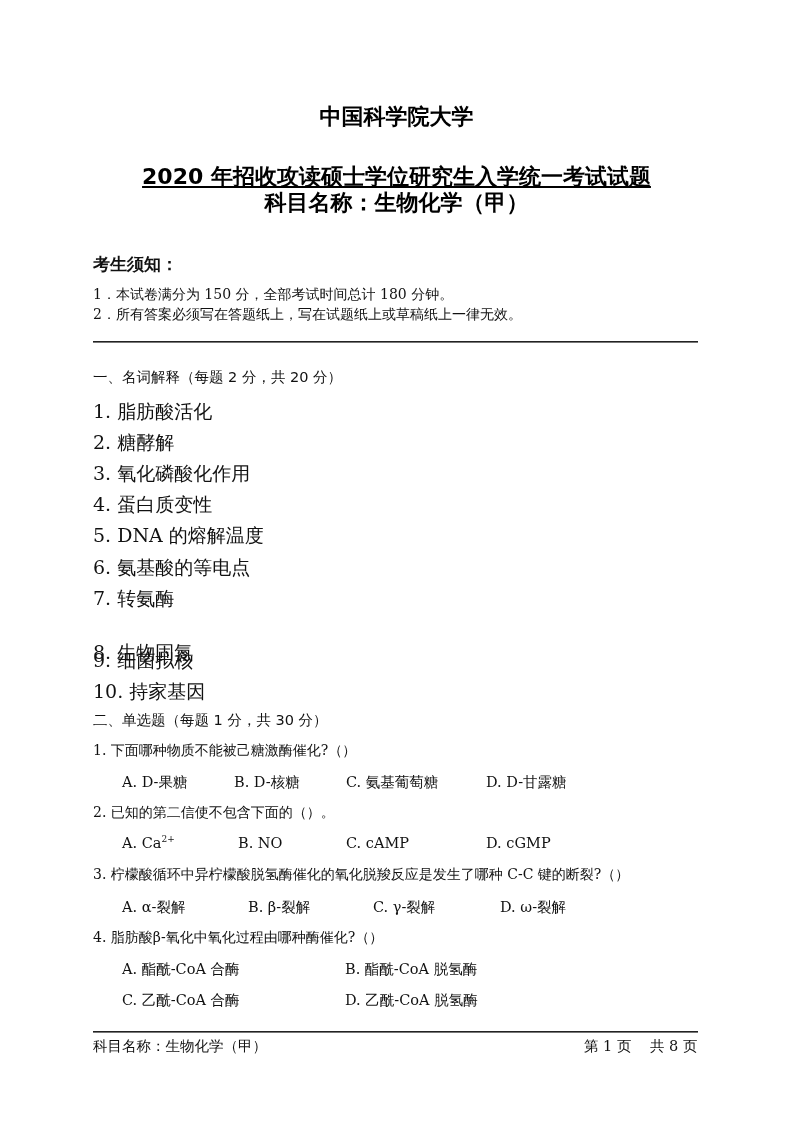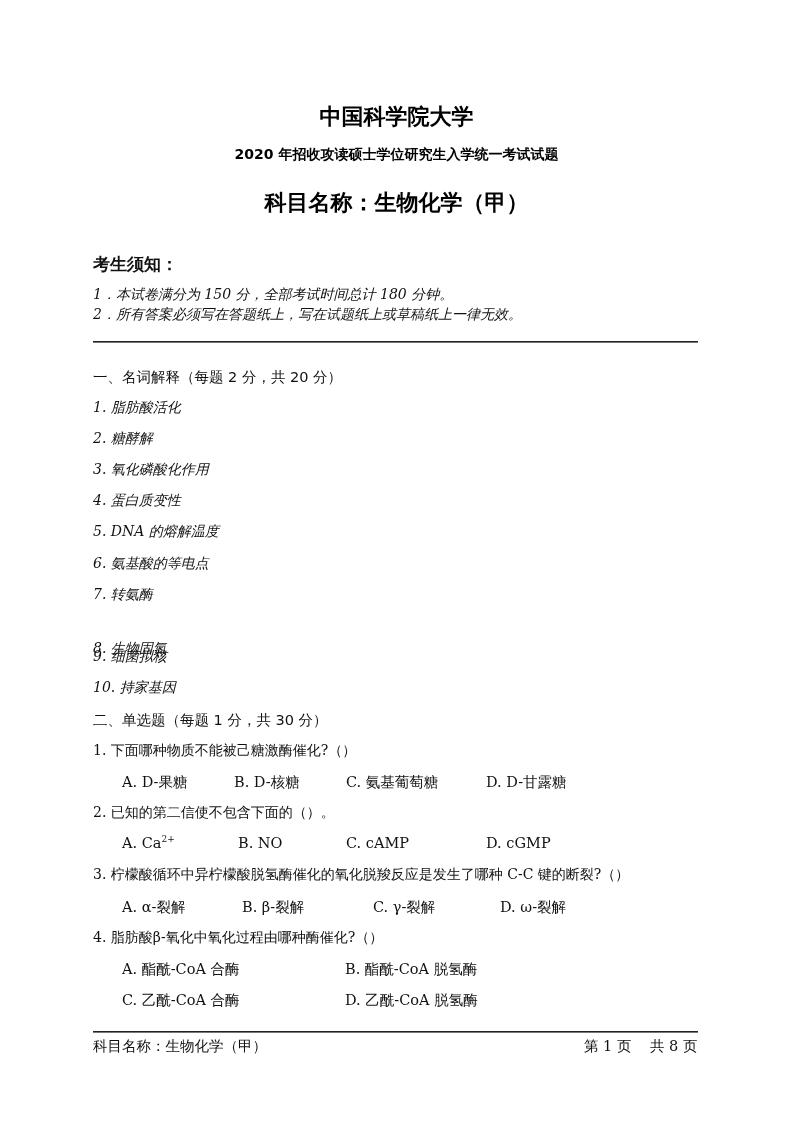--- a/index.html
+++ b/index.html
@@ -8,33 +8,33 @@
     font-family: "DejaVu Serif", "Liberation Serif", serif;
     color: #111111;
   }
   .abs { position: absolute; white-space: nowrap; }
   .title {
     left: 0; width: 793px; text-align: center;
     font-family: "DejaVu Sans", "Liberation Sans", sans-serif;
     font-weight: bold; color: #000;
   }
   .t1 { top: 102px; font-size: 22px; }
-  .t2 { top: 146px; font-size: 14px; }
+  .t2 { top: 162px; font-size: 22px; text-decoration: underline; }
   .t3 { top: 188px; font-size: 22px; }
   .notice-head {
     left: 93px; top: 253px; font-size: 17px; font-weight: bold;
     font-family: "DejaVu Sans", "Liberation Sans", sans-serif;
   }
-  .note { left: 93px; font-size: 14px; font-style: italic; }
+  .note { left: 93px; font-size: 14px; }
   .rule { position: absolute; left: 93px; width: 605px; height: 1px; background: #222; border-bottom: 1px solid #777; }
   .section-head {
     left: 93px; font-size: 14.5px; font-weight: normal;
     font-family: "DejaVu Sans", "Liberation Sans", sans-serif;
   }
-  .term { left: 93px; font-size: 14px; font-style: italic; }
+  .term { left: 93px; font-size: 19px; }
   .q { left: 93px; font-size: 14px; }
   .opt { font-size: 14.5px; }
   sup { font-size: 9px; vertical-align: 6px; line-height: 0; }
   .footer { font-size: 14.5px; top: 1037px; }
 </style>
 </head>
 <body>
 
 <div>
   <div class="abs title t1">中国科学院大学</div>
@@ -79,21 +79,21 @@
     <div class="abs q" style="top:804px">2.  已知的第二信使不包含下面的（）。</div>
     <div class="abs opt" style="top:835px;left:122px"><span>A. Ca</span><sup>2+</sup></div>
     <div class="abs opt" style="top:835px;left:238px">B. NO</div>
     <div class="abs opt" style="top:835px;left:346px">C. cAMP</div>
     <div class="abs opt" style="top:835px;left:486px">D. cGMP</div>
   </div>
 
   <div>
     <div class="abs q" style="top:866px">3.  柠檬酸循环中异柠檬酸脱氢酶催化的氧化脱羧反应是发生了哪种 C-C 键的断裂?（）</div>
     <div class="abs opt" style="top:898px;left:122px">A. α-裂解</div>
-    <div class="abs opt" style="top:898px;left:242px">B. β-裂解</div>
+    <div class="abs opt" style="top:898px;left:248px">B. β-裂解</div>
     <div class="abs opt" style="top:898px;left:373px">C. γ-裂解</div>
     <div class="abs opt" style="top:898px;left:500px">D. ω-裂解</div>
   </div>
 
   <div>
     <div class="abs q" style="top:929px">4.  脂肪酸β-氧化中氧化过程由哪种酶催化?（）</div>
     <div class="abs opt" style="top:960px;left:122px">A.  酯酰-CoA 合酶</div>
     <div class="abs opt" style="top:960px;left:345px">B.  酯酰-CoA 脱氢酶</div>
     <div class="abs opt" style="top:991px;left:122px">C.  乙酰-CoA 合酶</div>
     <div class="abs opt" style="top:991px;left:345px">D.  乙酰-CoA 脱氢酶</div>

